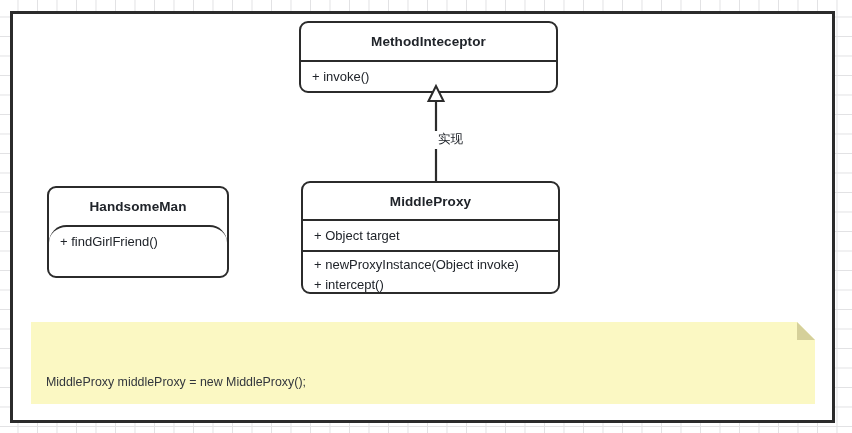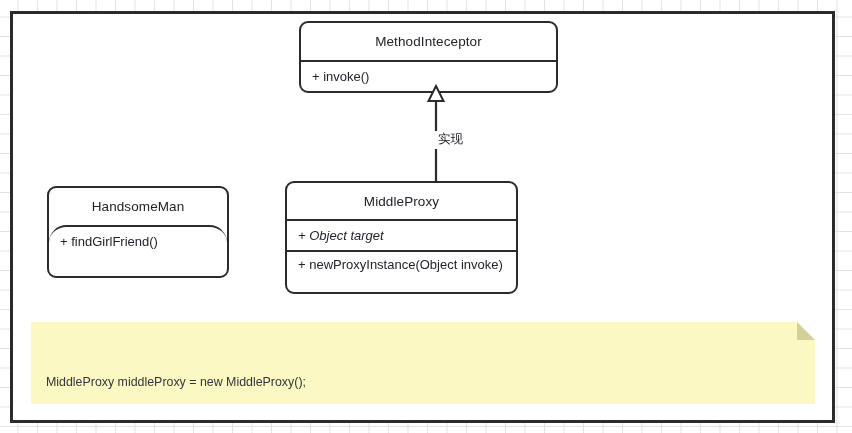--- a/index.html
+++ b/index.html
@@ -43,21 +43,21 @@
   .uml-class {
     position: absolute;
     box-sizing: border-box;
     background: #ffffff;
     border: 2.4px solid #2b2b2b;
     border-radius: 9px;
     overflow: hidden;
   }
   .uml-title {
     text-align: center;
-    font-weight: normal;
+    font-weight: bold;
     font-size: 13.5px;
     color: #20242a;
     letter-spacing: .1px;
     display: flex;
     align-items: center;
     justify-content: center;
     box-sizing: border-box;
   }
   .uml-section {
     border-top: 2.2px solid #2b2b2b;
@@ -73,23 +73,23 @@
 
   
   #class-methodinteceptor { left: 286px; top:  7px; width: 259px; height: 72px; }
   #class-methodinteceptor .uml-title { height: 37px; }
   #class-methodinteceptor .uml-section { height: 33px; }
 
   #class-handsomeman { left: 34px; top: 172px; width: 182px; height: 92px; }
   #class-handsomeman .uml-title { height: 37px; }
   #class-handsomeman .uml-section { height: 35px; border-radius: 25px; }
 
-  #class-middleproxy { left: 272px; top: 167px; width: 233px; height: 113px; }
+  #class-middleproxy { left: 288px; top: 167px; width: 259px; height: 113px; }
   #class-middleproxy .uml-title { height: 36px; }
-  #class-middleproxy .uml-fields { height: 30px; font-style: italic; }
+  #class-middleproxy .uml-fields { height: 30px; }
   #class-middleproxy .uml-methods { height: 45px; padding-top: 3px; }
   #class-middleproxy .uml-methods .uml-member { line-height: 20px; }
 
   
   #connector { position: absolute; left: 396px; top: 68px; width: 54px; height: 112px; }
   #connector svg { display: block; }
   #connector-label {
     position: absolute;
     left: 396px;
     top: 117px;
@@ -150,20 +150,21 @@
       </div>
     </div>
 
     <div class="uml-class" id="class-middleproxy">
       <div class="uml-title">MiddleProxy</div>
       <div class="uml-section uml-fields">
         <div class="uml-member">+ Object target</div>
       </div>
       <div class="uml-section uml-methods">
         <div class="uml-member">+ newProxyInstance(Object invoke)</div>
+        <div class="uml-member">+ intercept()</div>
       </div>
     </div>
 
     <div id="note">
       <svg width="784" height="82" viewBox="0 0 784 82">
         <path d="M0,0 L766,0 L784,18 L784,82 L0,82 Z" fill="#fbf8c3"></path>
         <path d="M766,0 L784,18 L766,18 Z" fill="#d5d09a"></path>
       </svg>
       <div id="note-text">
         <div class="note-line">MiddleProxy middleProxy = new MiddleProxy();</div>

